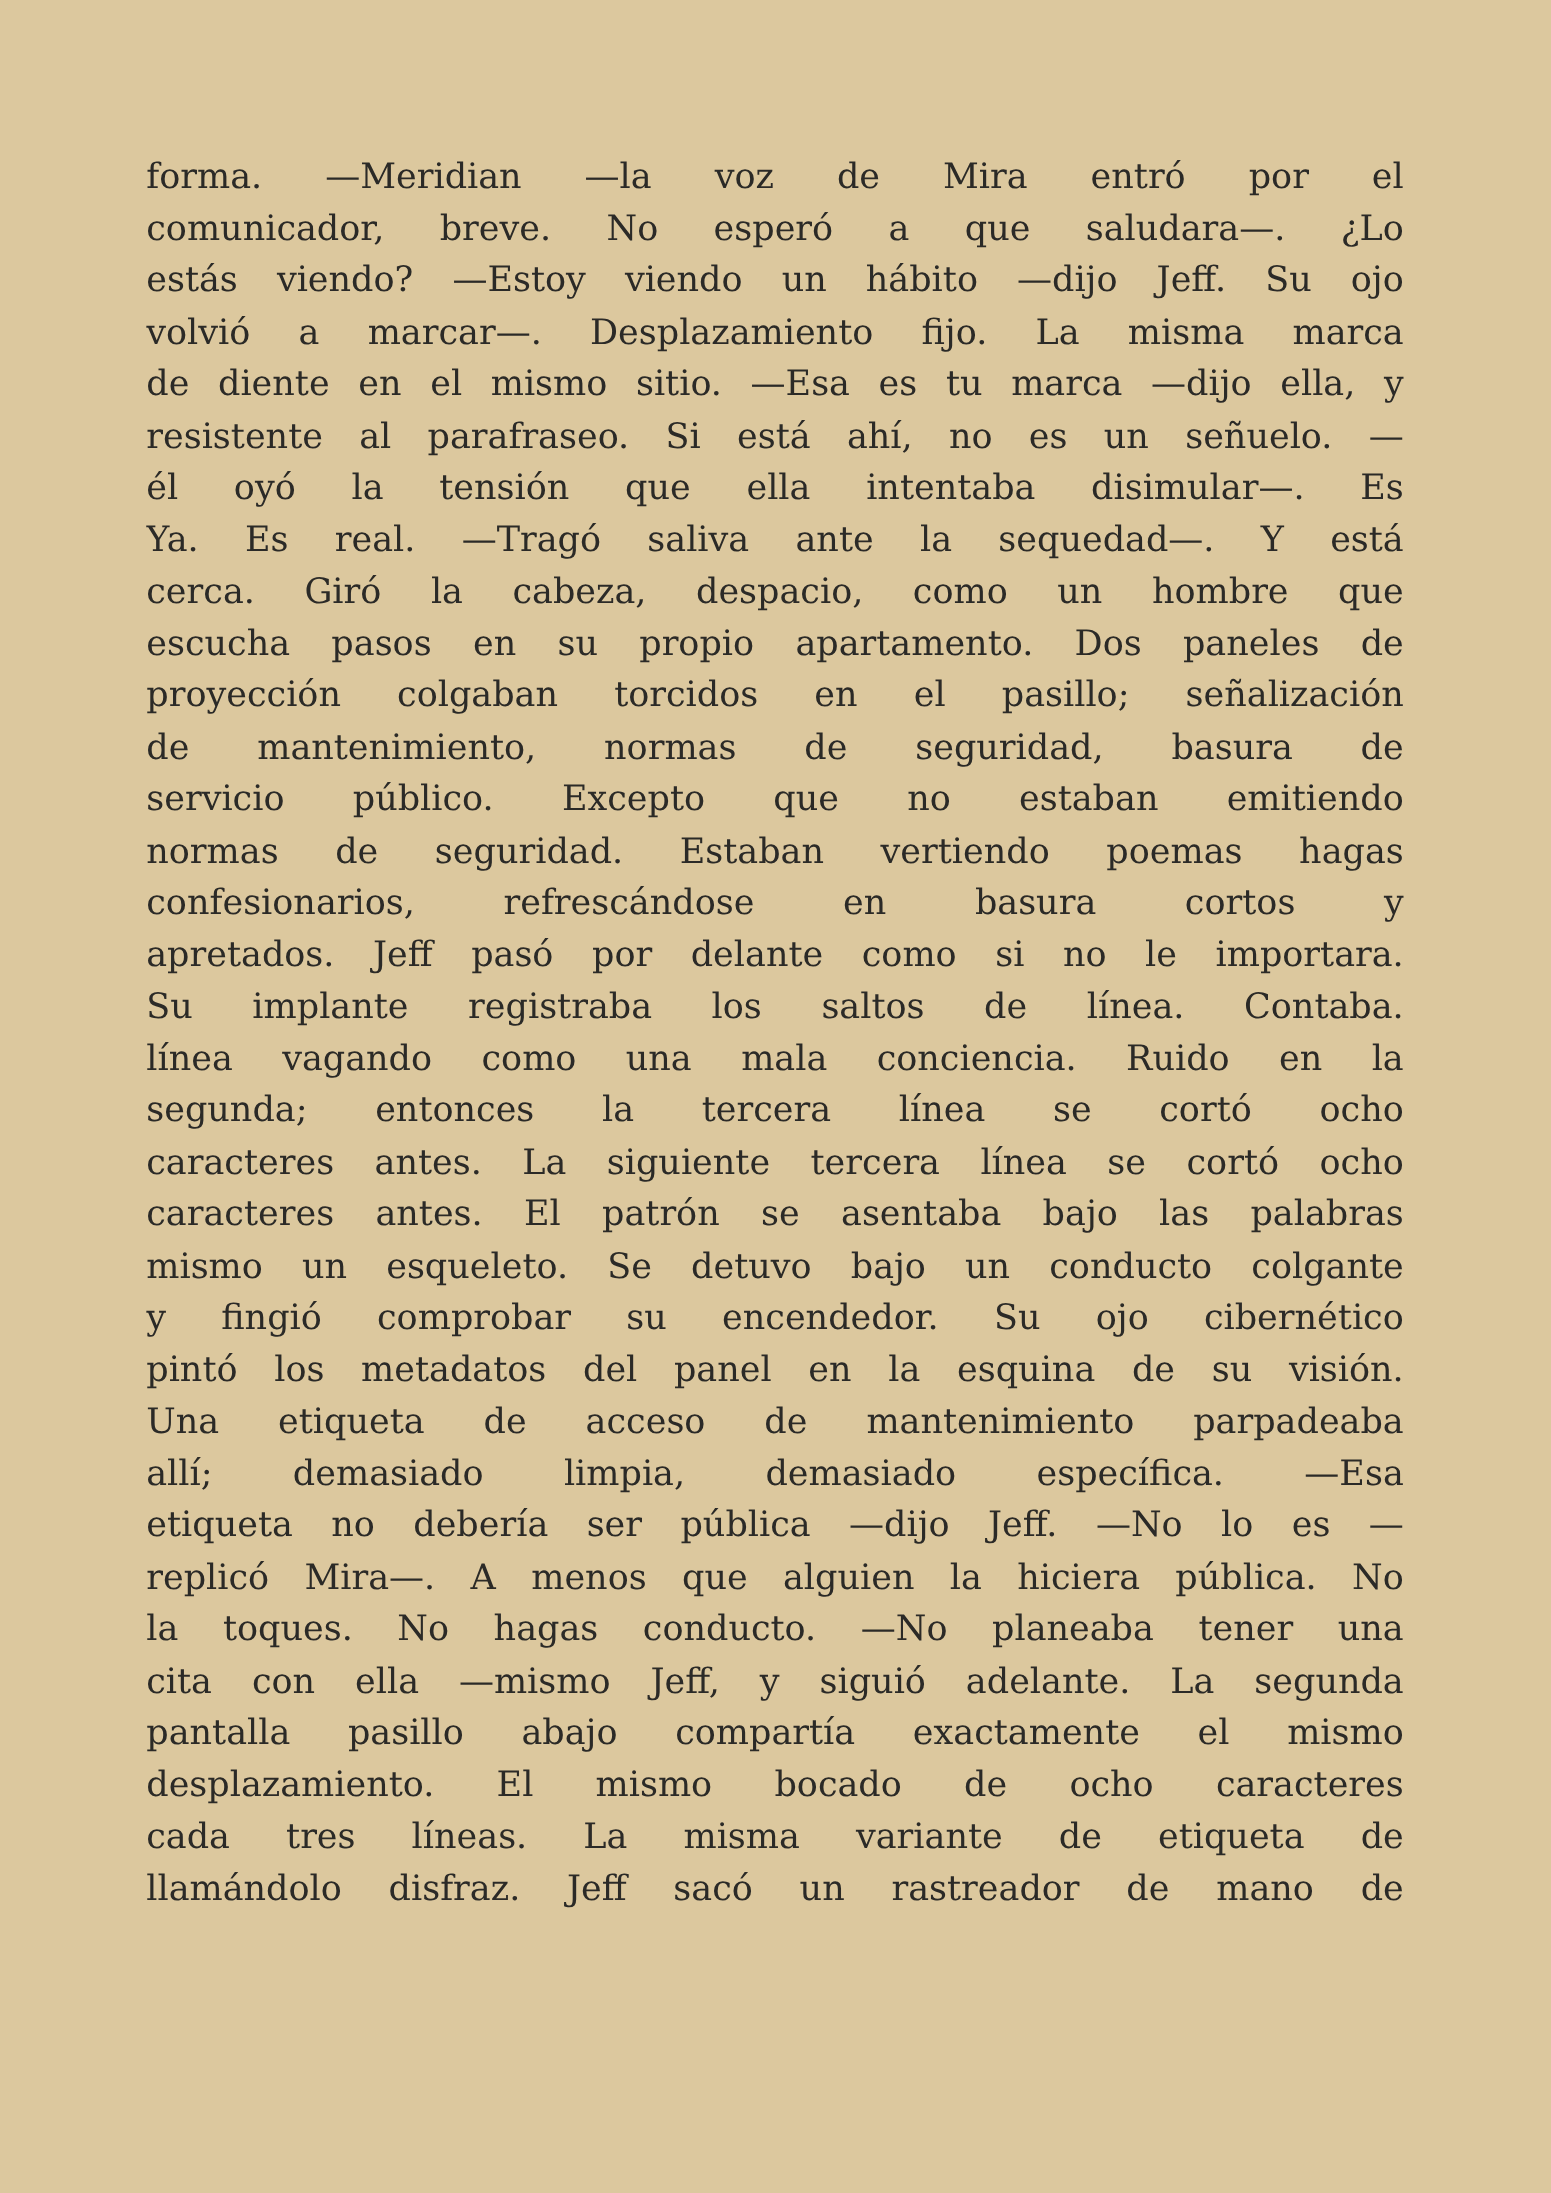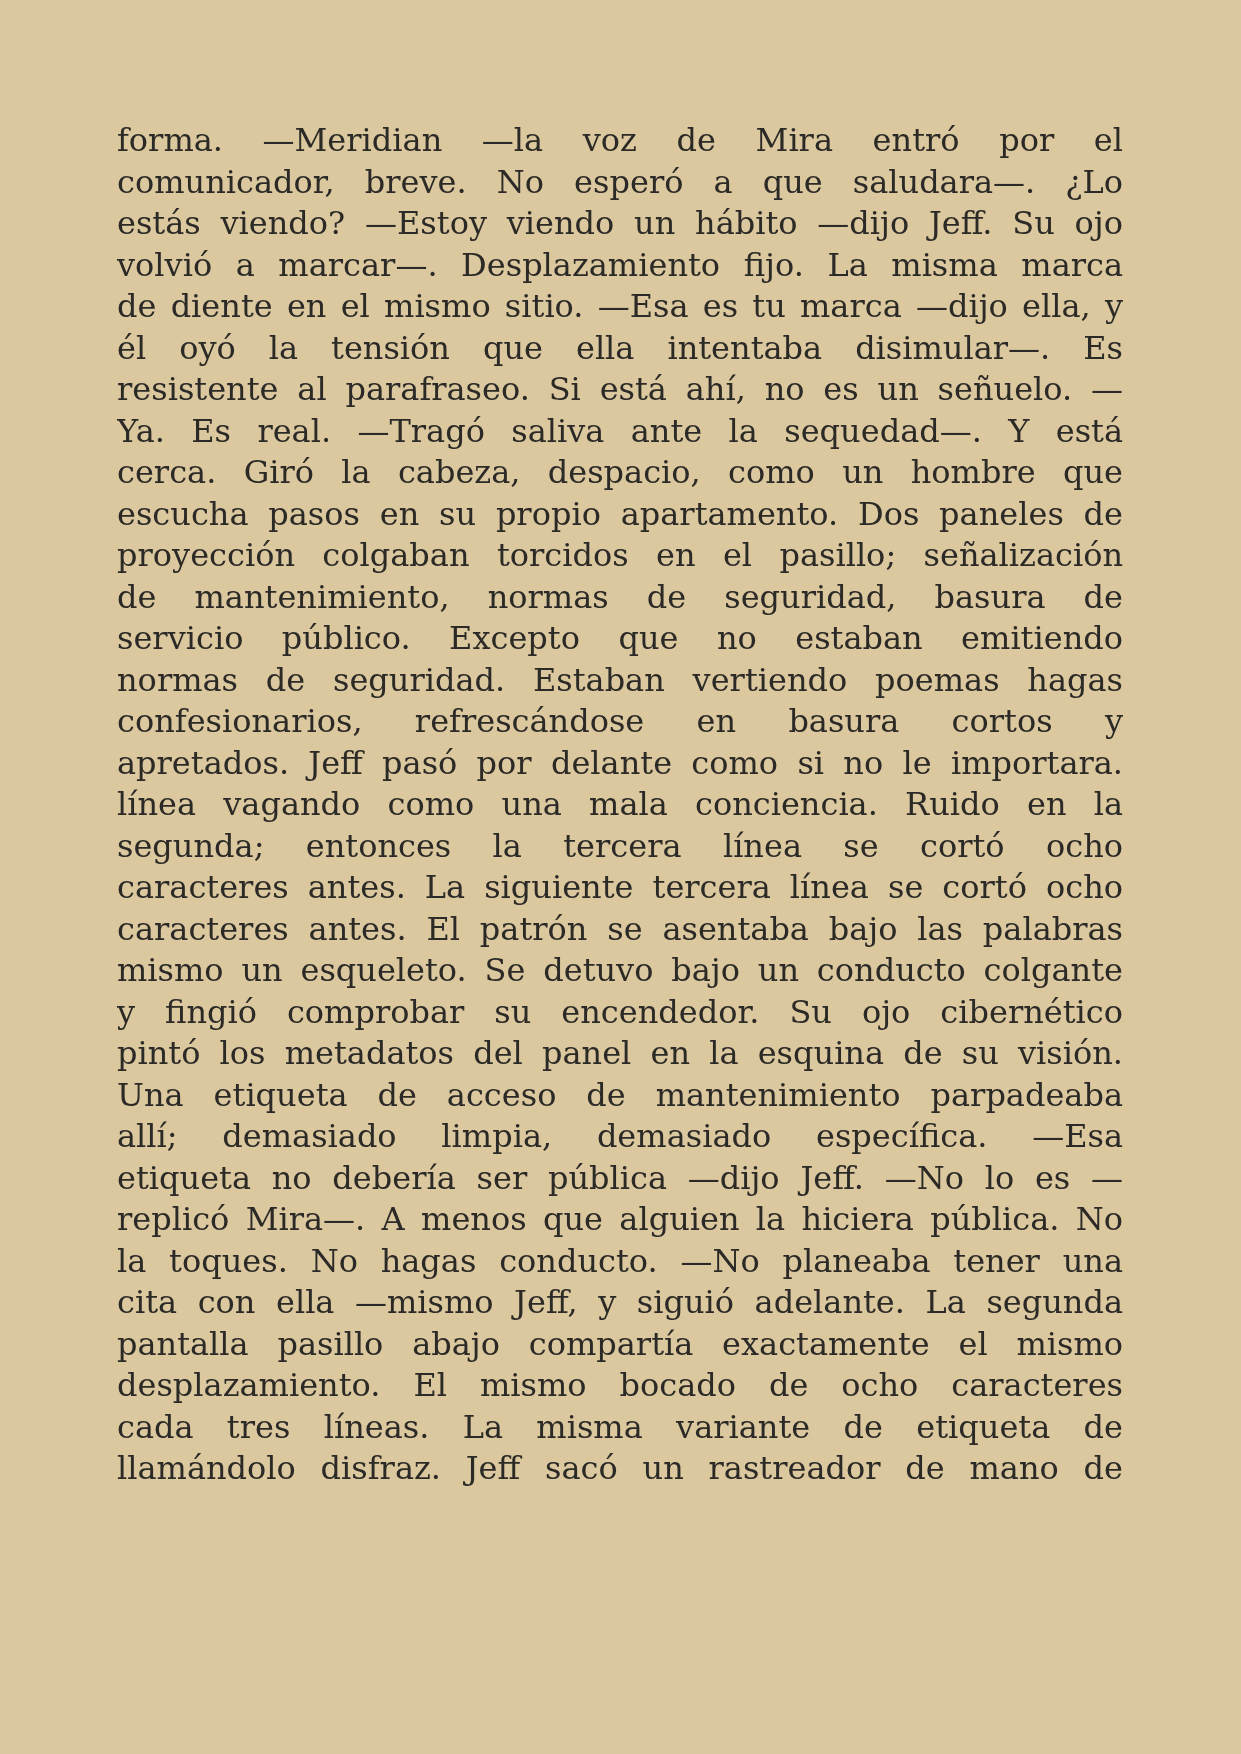--- a/index.html
+++ b/index.html
@@ -18,21 +18,21 @@
     position: absolute;
     inset: 0;
     background: #dcc89e;
   }
   .text-block {
     position: absolute;
     left: 117px;
     top: 120px;
     width: 1006px;
     color: #2b2a27;
-    font-size: 32px;
+    font-size: 28px;
     font-weight: 400;
   }
   .line {
     height: 41.5px;
     line-height: 41.5px;
     text-align: justify;
     text-align-last: justify;
     overflow: hidden;
     white-space: normal;
   }
@@ -40,31 +40,32 @@
 </head>
 <body style="background: rgb(220, 200, 158);">
 
 <main class="page">
   <div class="text-block" style="color: rgb(43, 42, 39);">
     <div class="line">forma. —Meridian —la voz de Mira entró por el</div>
     <div class="line">comunicador, breve. No esperó a que saludara—. ¿Lo</div>
     <div class="line">estás viendo? —Estoy viendo un hábito —dijo Jeff. Su ojo</div>
     <div class="line">volvió a marcar—. Desplazamiento fijo. La misma marca</div>
     <div class="line">de diente en el mismo sitio. —Esa es tu marca —dijo ella, y</div>
+    <div class="line">resistente al parafraseo. Si está ahí, no es un señuelo. —</div>
     <div class="line">él oyó la tensión que ella intentaba disimular—. Es</div>
-    <div class="line">resistente al parafraseo. Si está ahí, no es un señuelo. —</div>
     <div class="line">Ya. Es real. —Tragó saliva ante la sequedad—. Y está</div>
     <div class="line">cerca. Giró la cabeza, despacio, como un hombre que</div>
     <div class="line">escucha pasos en su propio apartamento. Dos paneles de</div>
     <div class="line">proyección colgaban torcidos en el pasillo; señalización</div>
     <div class="line">de mantenimiento, normas de seguridad, basura de</div>
     <div class="line">servicio público. Excepto que no estaban emitiendo</div>
     <div class="line">normas de seguridad. Estaban vertiendo poemas hagas</div>
     <div class="line">confesionarios, refrescándose en basura cortos y</div>
     <div class="line">apretados. Jeff pasó por delante como si no le importara.</div>
+    <div class="line">Su implante registraba los saltos de línea. Contaba.</div>
     <div class="line">línea vagando como una mala conciencia. Ruido en la</div>
     <div class="line">segunda; entonces la tercera línea se cortó ocho</div>
     <div class="line">caracteres antes. La siguiente tercera línea se cortó ocho</div>
     <div class="line">caracteres antes. El patrón se asentaba bajo las palabras</div>
     <div class="line">mismo un esqueleto. Se detuvo bajo un conducto colgante</div>
     <div class="line">y fingió comprobar su encendedor. Su ojo cibernético</div>
     <div class="line">pintó los metadatos del panel en la esquina de su visión.</div>
     <div class="line">Una etiqueta de acceso de mantenimiento parpadeaba</div>
     <div class="line">allí; demasiado limpia, demasiado específica. —Esa</div>
     <div class="line">etiqueta no debería ser pública —dijo Jeff. —No lo es —</div>

